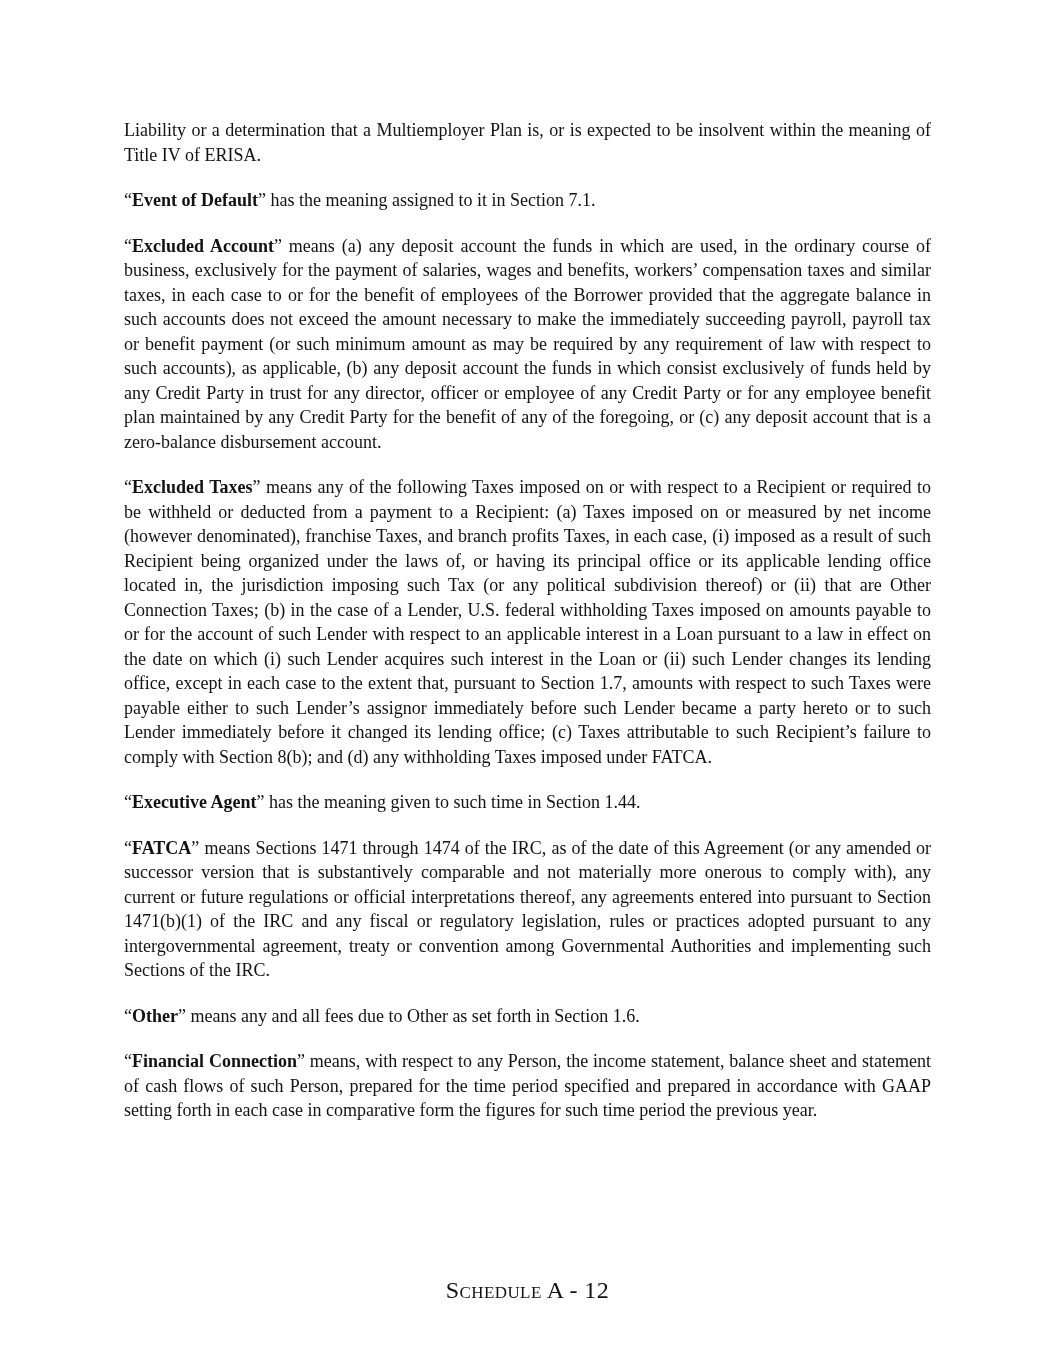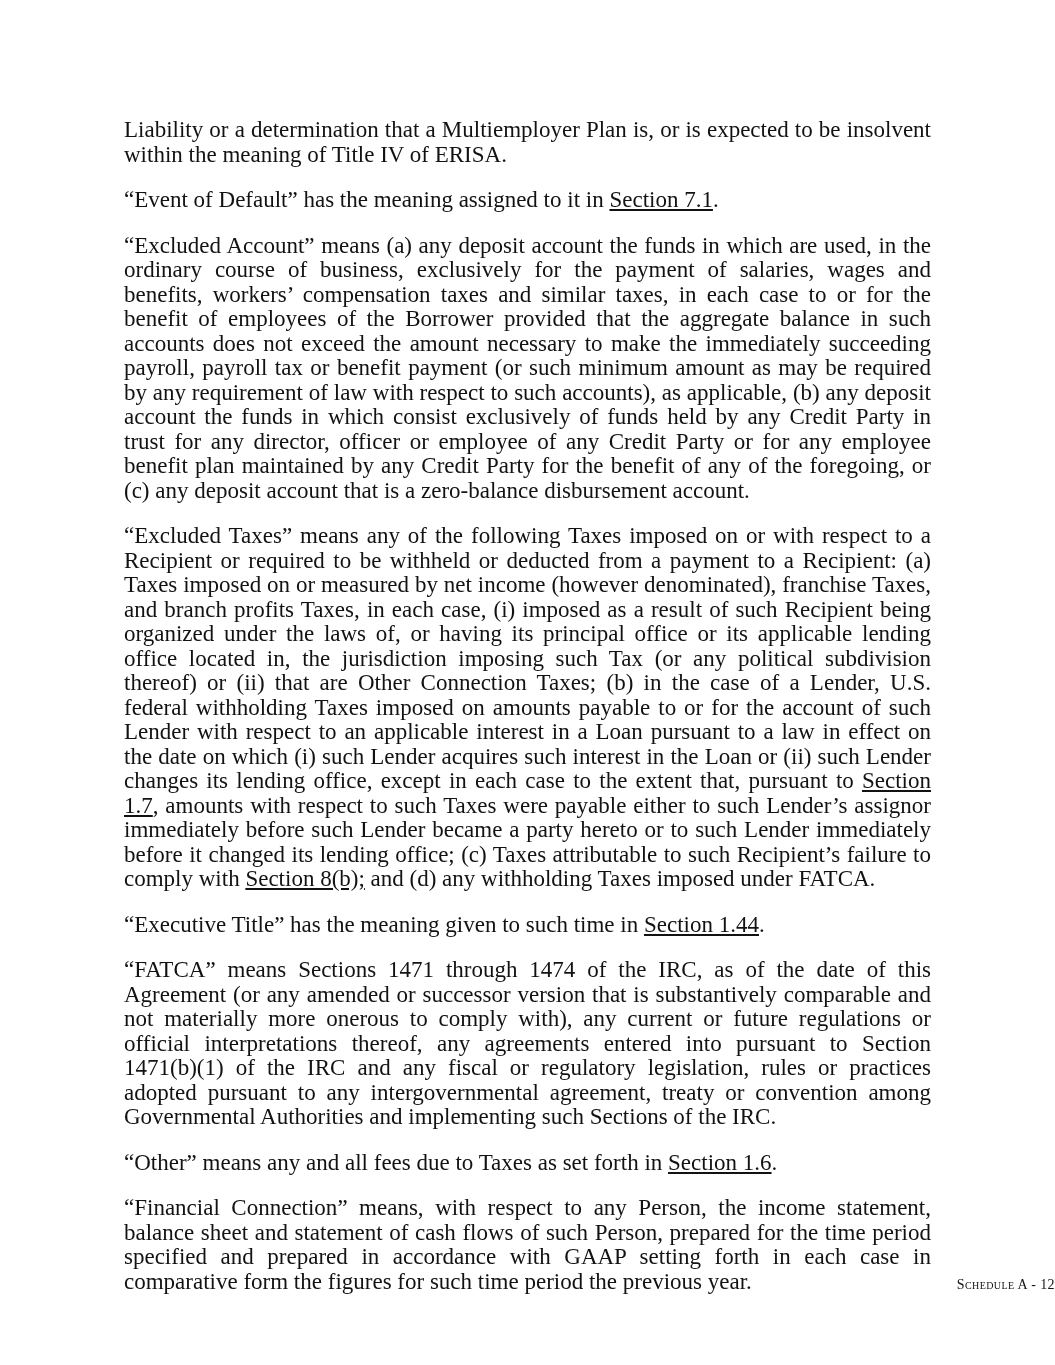--- a/index.html
+++ b/index.html
@@ -15,51 +15,51 @@
     background: #ffffff;
     font-family: "Liberation Serif", "DejaVu Serif", serif;
     color: #121212;
     overflow: hidden;
   }
   .doc-body {
     position: absolute;
     left: 124px;
     top: 118px;
     width: 807px;
-    font-size: 23px;
+    font-size: 18px;
     line-height: 24.5px;
     text-align: justify;
   }
   p.doc-para {
     margin: 0 0 21px 0;
     padding: 0;
   }
-  .b { font-weight: normal; }
-  .u { text-decoration: underline; }
+  .b { font-weight: bold; }
+  .u { }
   .footer {
     position: absolute;
     left: 0;
     right: 0;
     top: 1277px;
-    text-align: right;
-    font-size: 14px;
+    text-align: center;
+    font-size: 24px;
     font-variant: small-caps;
     letter-spacing: 0.4px;
   }
 </style>
 </head>
 <body>
 
 <div class="page">
   <div class="doc-body" id="paragraphs">
       <p class="doc-para"><span>Liability or a determination that a Multiemployer Plan is, or is expected to be insolvent within the meaning of Title IV of ERISA.</span></p>
       <p class="doc-para"><span>“</span><span class="b">Event of Default</span><span>” has the meaning assigned to it in </span><span class="u">Section 7.1</span><span>.</span></p>
       <p class="doc-para"><span>“</span><span class="b">Excluded Account</span><span>” means (a) any deposit account the funds in which are used, in the ordinary course of business, exclusively for the payment of salaries, wages and benefits, workers’ compensation taxes and similar taxes, in each case to or for the benefit of employees of the Borrower provided that the aggregate balance in such accounts does not exceed the amount necessary to make the immediately succeeding payroll, payroll tax or benefit payment (or such minimum amount as may be required by any requirement of law with respect to such accounts), as applicable, (b) any deposit account the funds in which consist exclusively of funds held by any Credit Party in trust for any director, officer or employee of any Credit Party or for any employee benefit plan maintained by any Credit Party for the benefit of any of the foregoing, or (c) any deposit account that is a zero-balance disbursement account.</span></p>
       <p class="doc-para"><span>“</span><span class="b">Excluded Taxes</span><span>” means any of the following Taxes imposed on or with respect to a Recipient or required to be withheld or deducted from a payment to a Recipient:  (a) Taxes imposed on or measured by net income (however denominated), franchise Taxes, and branch profits Taxes, in each case, (i) imposed as a result of such Recipient being organized under the laws of, or having its principal office or its applicable lending office located in, the jurisdiction imposing such Tax (or any political subdivision thereof) or (ii) that are Other Connection Taxes; (b) in the case of a Lender, U.S. federal withholding Taxes imposed on amounts payable to or for the account of such Lender with respect to an applicable interest in a Loan pursuant to a law in effect on the date on which (i) such Lender acquires such interest in the Loan or (ii) such Lender changes its lending office, except in each case to the extent that, pursuant to </span><span class="u">Section 1.7</span><span>, amounts with respect to such Taxes were payable either to such Lender’s assignor immediately before such Lender became a party hereto or to such Lender immediately before it changed its lending office; (c) Taxes attributable to such Recipient’s failure to comply with </span><span class="u">Section 8(b);</span><span> and (d) any withholding Taxes imposed under FATCA.</span></p>
-      <p class="doc-para"><span>“</span><span class="b">Executive Title</span><span>” has the meaning given to such time in </span><span class="u">Section 1.44</span><span>.</span></p>
+      <p class="doc-para"><span>“</span><span class="b">Executive Agent</span><span>” has the meaning given to such time in </span><span class="u">Section 1.44</span><span>.</span></p>
       <p class="doc-para"><span>“</span><span class="b">FATCA</span><span>” means Sections 1471 through 1474 of the IRC, as of the date of this Agreement (or any amended or successor version that is substantively comparable and not materially more onerous to comply with), any current or future regulations or official interpretations thereof, any agreements entered into pursuant to Section 1471(b)(1) of the IRC and any fiscal or regulatory legislation, rules or practices adopted pursuant to any intergovernmental agreement, treaty or convention among Governmental Authorities and implementing such Sections of the IRC.</span></p>
-      <p class="doc-para"><span>“</span><span class="b">Other</span><span>” means any and all fees due to Taxes as set forth in </span><span class="u">Section 1.6</span><span>.</span></p>
+      <p class="doc-para"><span>“</span><span class="b">Other</span><span>” means any and all fees due to Other as set forth in </span><span class="u">Section 1.6</span><span>.</span></p>
       <p class="doc-para"><span>“</span><span class="b">Financial Connection</span><span>” means, with respect to any Person, the income statement, balance sheet and statement of cash flows of such Person, prepared for the time period specified and prepared in accordance with GAAP setting forth in each case in comparative form the figures for such time period the previous year.</span></p>
     </div>
   <div class="footer">
     <span>Schedule A - 12</span>
   </div>
 </div>
 
 </body></html>

